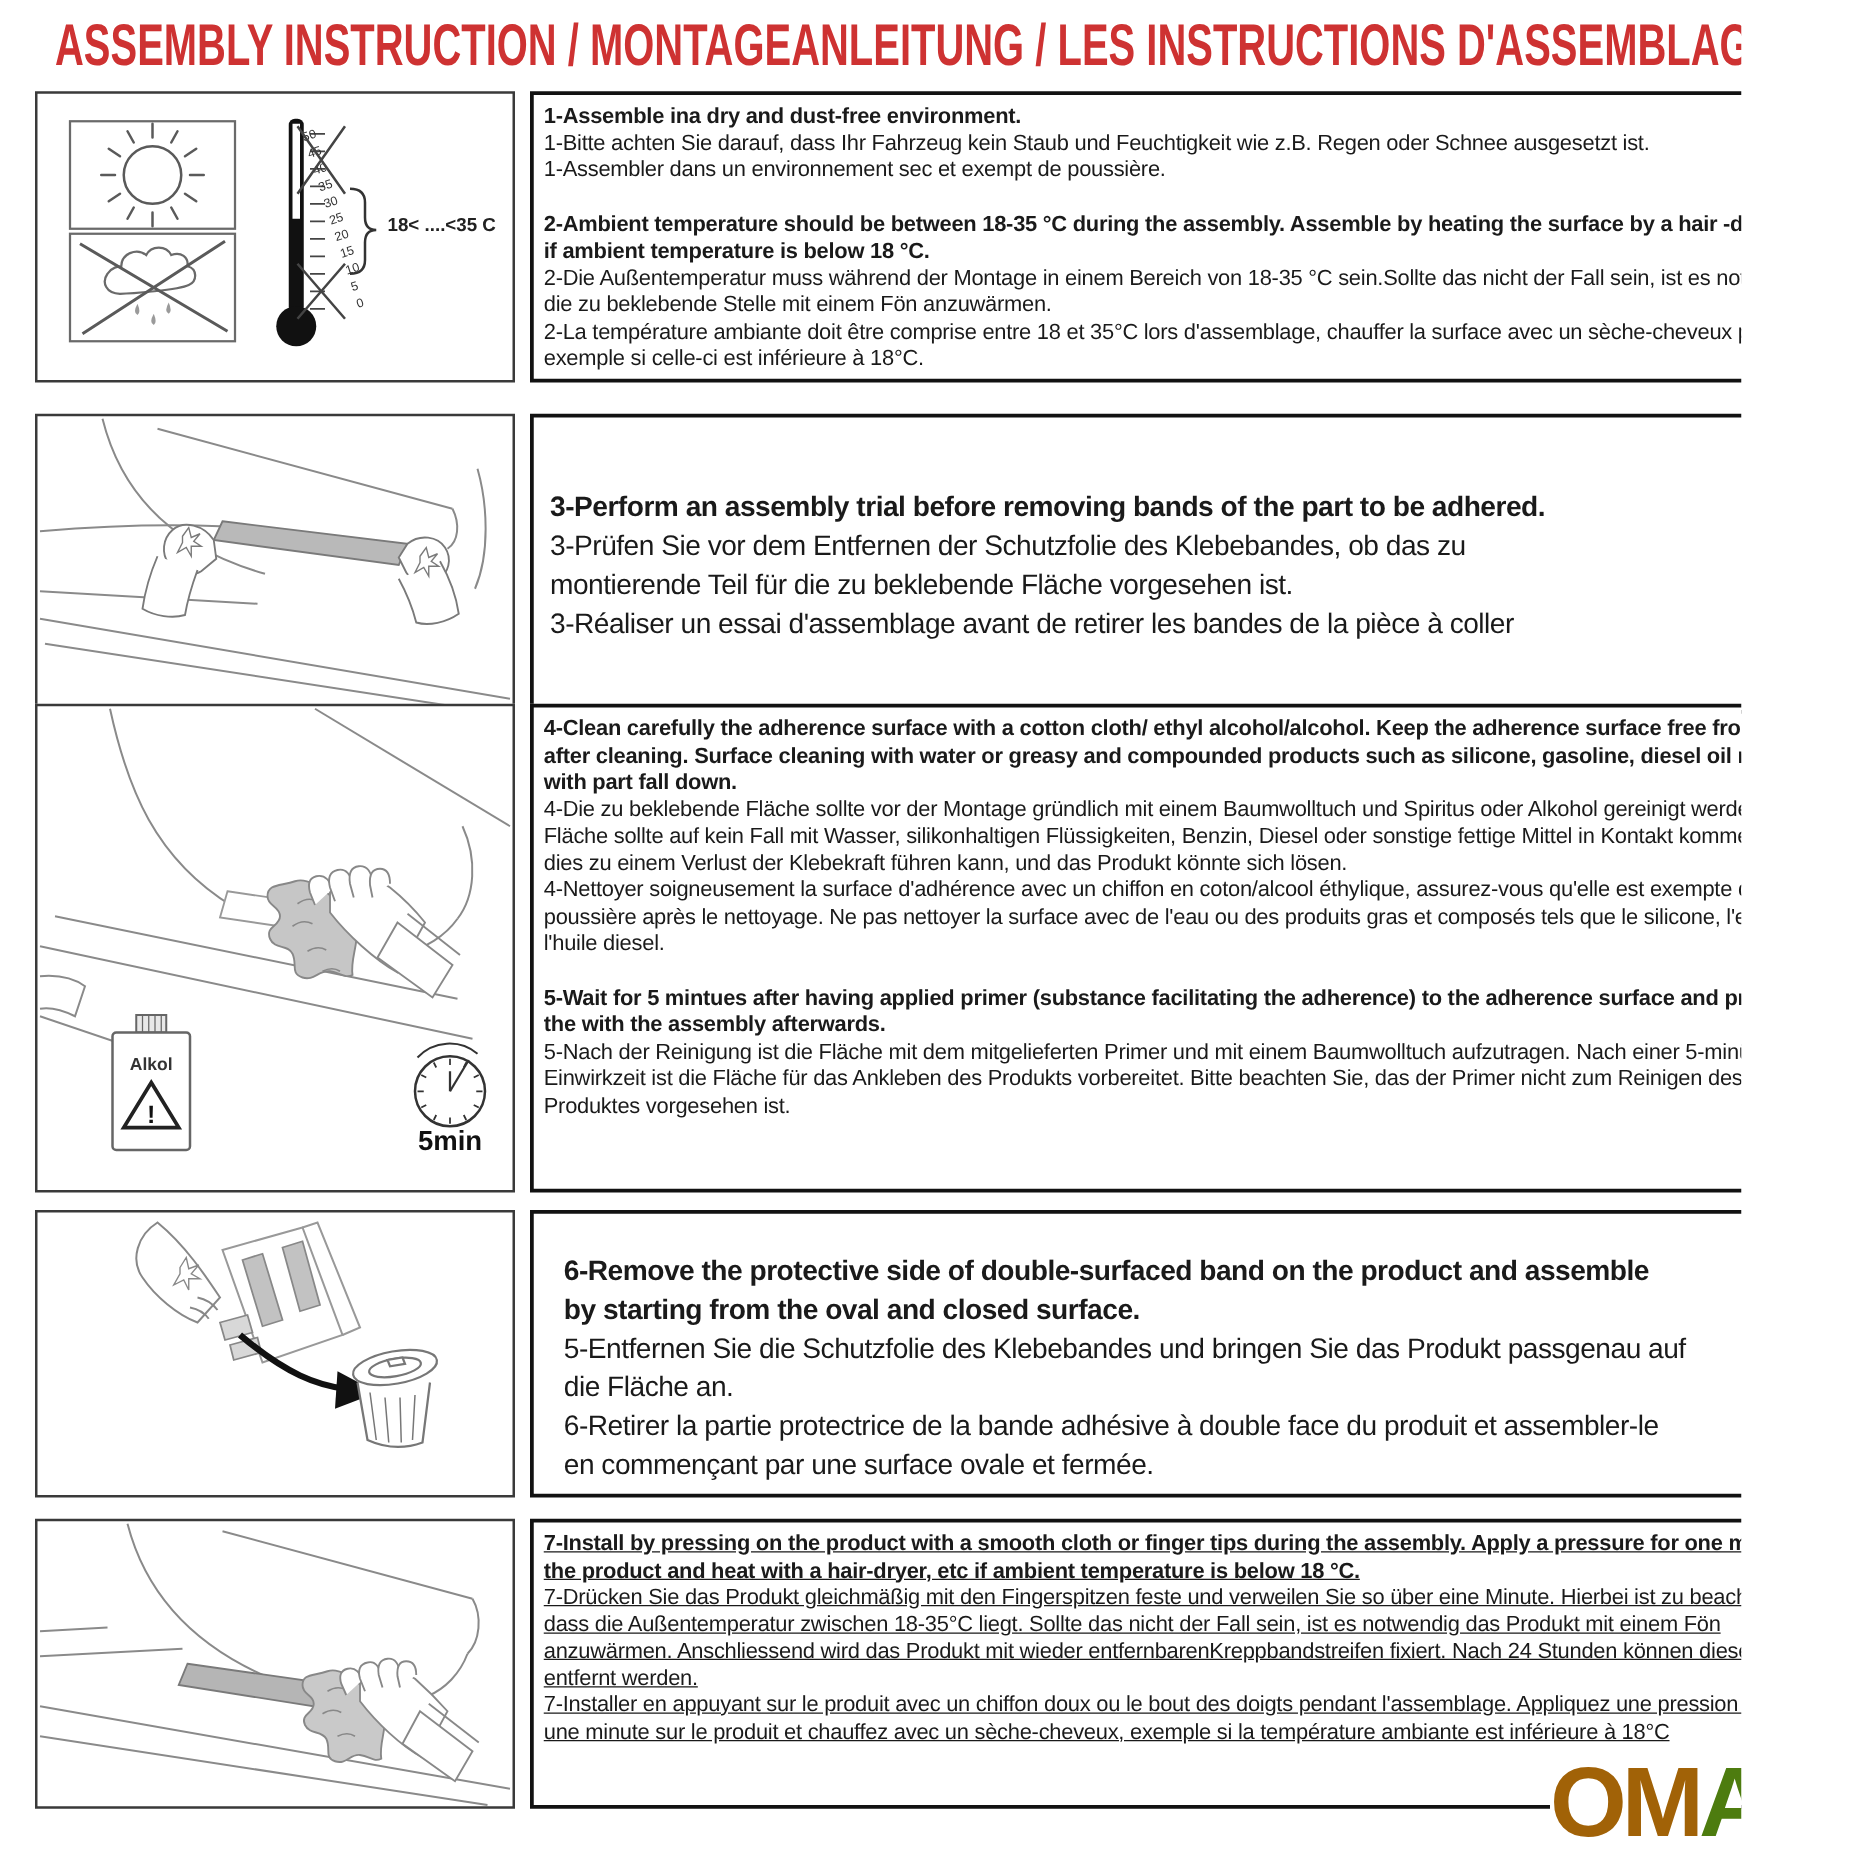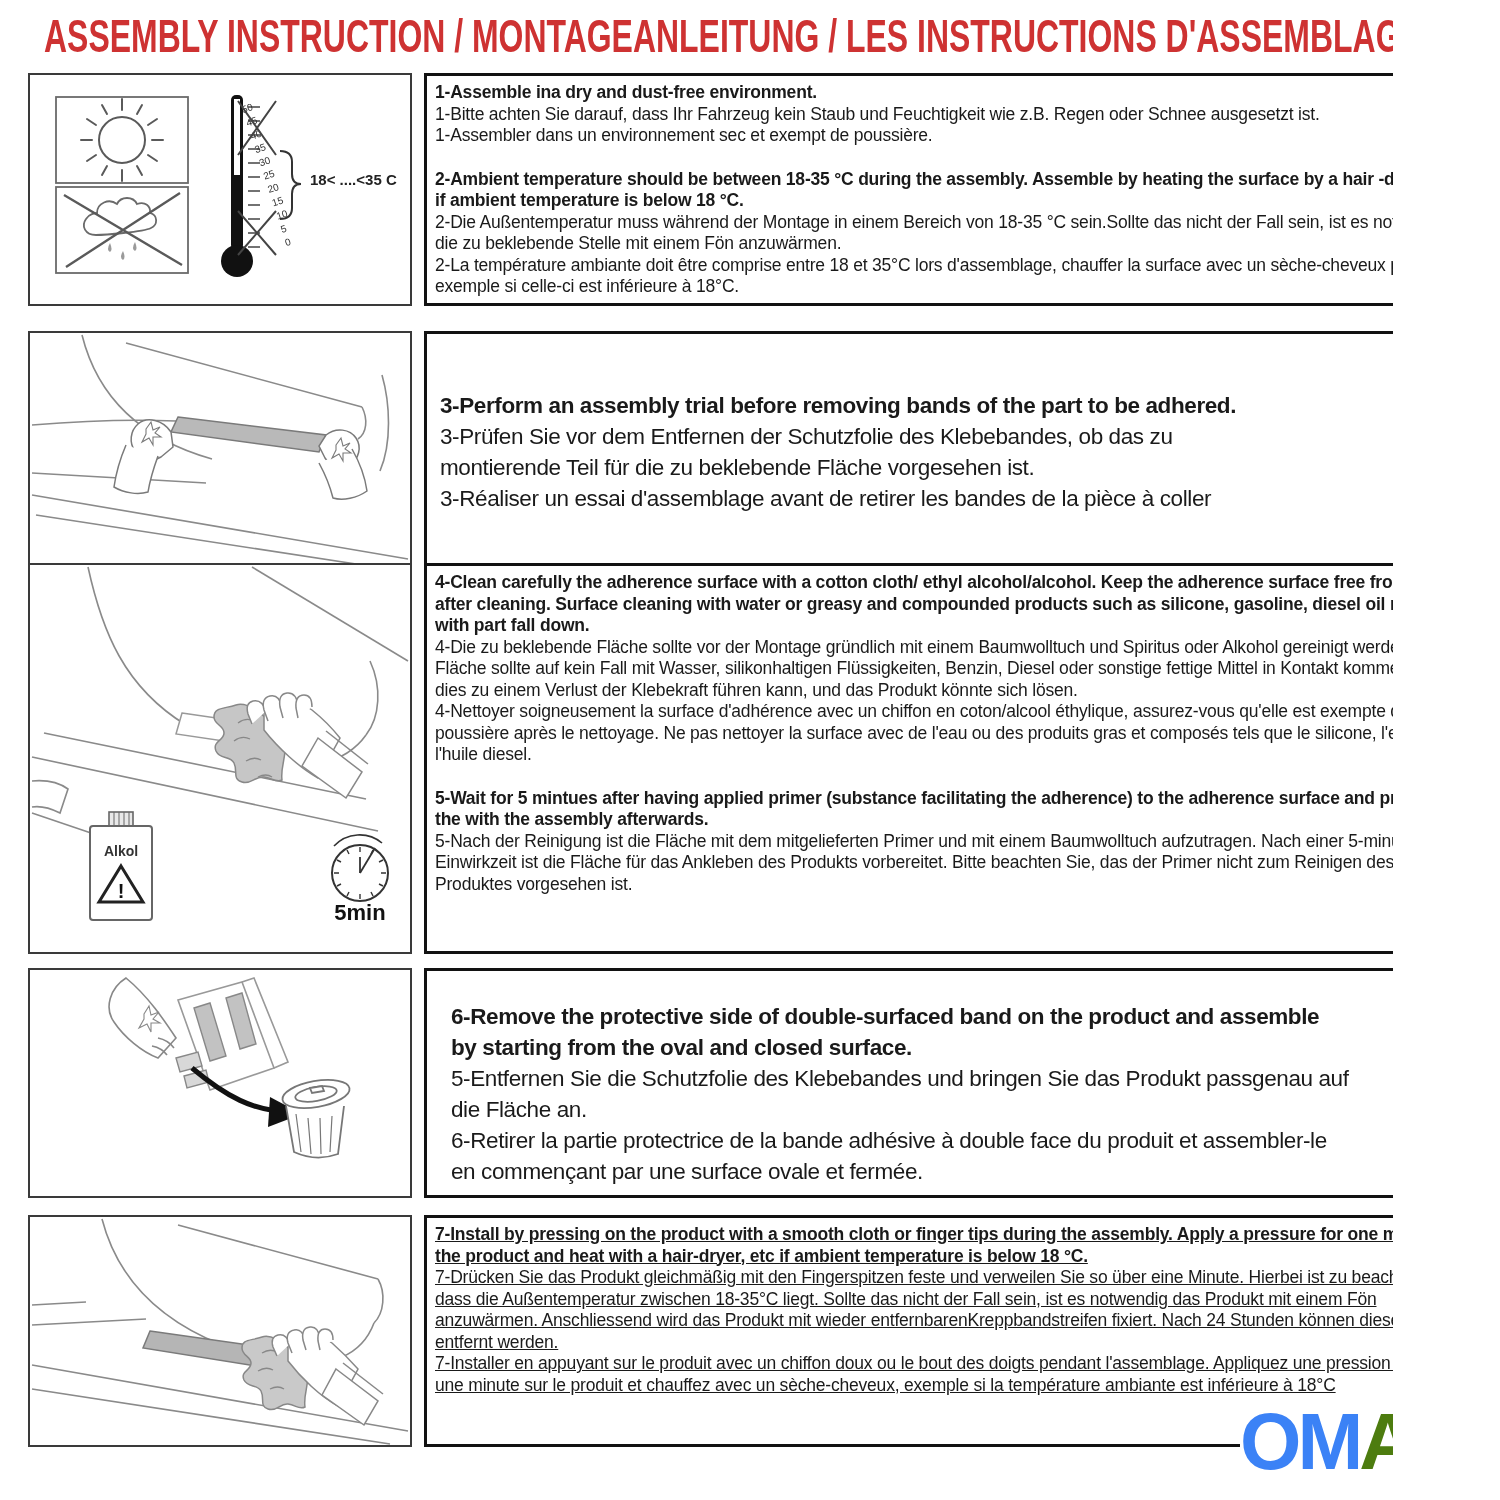--- a/index.html
+++ b/index.html
@@ -15,21 +15,21 @@
   .tbox p{margin:0;}
   .small p{font-size:17.5px;line-height:21.5px;letter-spacing:-0.2px;}
   .big p{font-size:22.5px;line-height:31px;letter-spacing:-0.4px;white-space:nowrap;}
   p.b{font-weight:700;}
   p.gap{margin-top:22px;}
   .pad-big1{padding:56px 14px 0 13px;}
   .pad-big2{padding:30px 14px 0 24px;}
   .logo{position:absolute;left:1240px;top:1402px;width:250px;height:86px;background:#fff;
         display:flex;align-items:flex-start;z-index:5;
         font-size:79px;font-weight:700;letter-spacing:-4px;line-height:80px;}
-  .logo .lb{color:#3b82f6;}
+  .logo .lb{color:#a16207;}
   .logo .lr{color:#4d7c0f;}
   svg{display:block;}
   text{font-family:"Liberation Sans",sans-serif;}
 </style>
 </head>
 <body>
 
 <div id="page">
 
   <div class="title">ASSEMBLY INSTRUCTION / MONTAGEANLEITUNG / LES INSTRUCTIONS D'ASSEMBLAGE</div>

